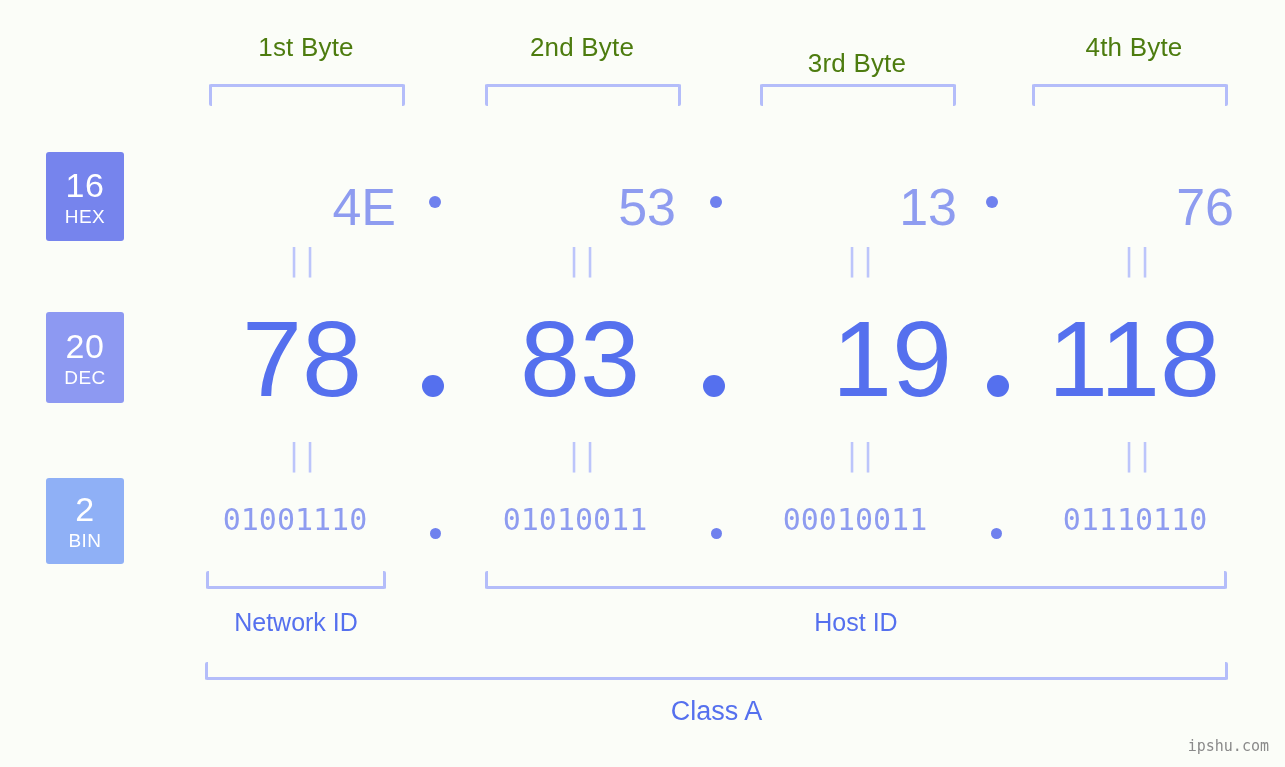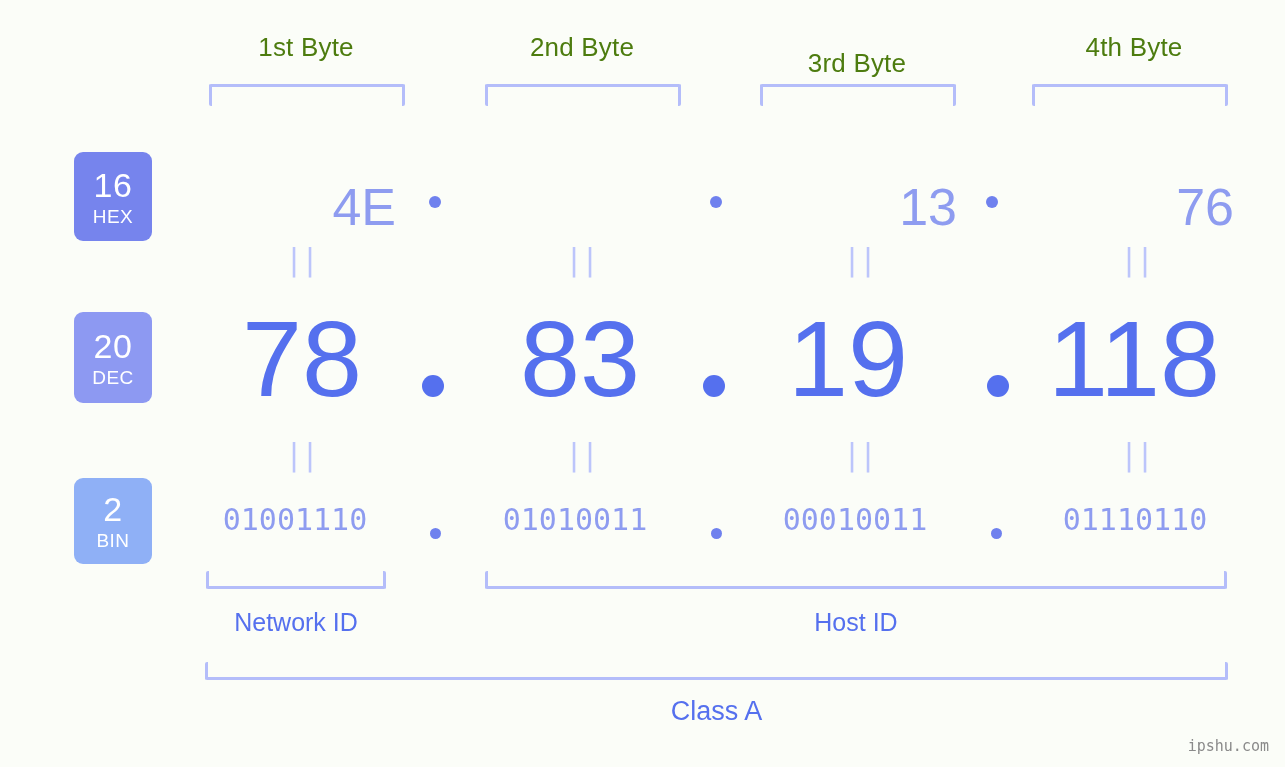--- a/index.html
+++ b/index.html
@@ -49,29 +49,28 @@
     border-top: none;
     border-radius: 2px;
     box-sizing: border-box;
   }
 
   
   .badge {
     position: absolute;
     left: 46px;
     width: 78px;
-    border-radius: 9px;
+    border-radius: 3px;
     color: #ffffff;
     text-align: center;
     display: flex;
     flex-direction: column;
     align-items: center;
     justify-content: center;
     line-height: 1;
-    margin-left: 28px;
   }
   .badge .num {
     font-size: 34px;
     font-weight: 400;
     letter-spacing: 0.5px;
   }
   .badge .lbl {
     font-size: 19px;
     font-weight: 400;
     margin-top: 5px;
@@ -210,35 +209,36 @@
     <span class="num">20</span>
     <span class="lbl">DEC</span>
   </div>
   <div class="badge" id="badge-bin">
     <span class="num">2</span>
     <span class="lbl">BIN</span>
   </div>
 
   <div class="hex-val" style="left:196px;">4E</div>
   <div class="hex-dot" style="left:429px;"></div>
+  <div class="hex-val" style="left:476px;">53</div>
   <div class="hex-dot" style="left:710px;"></div>
   <div class="hex-val" style="left:757px;">13</div>
   <div class="hex-dot" style="left:986px;"></div>
   <div class="hex-val" style="left:1034px;">76</div>
 
   <div class="eqmark eq-top" style="left:281px;">||</div>
   <div class="eqmark eq-top" style="left:561px;">||</div>
   <div class="eqmark eq-top" style="left:839px;">||</div>
   <div class="eqmark eq-top" style="left:1116px;">||</div>
 
   <div class="dec-val" style="left:202px;width:200px;">78</div>
   <div class="dec-dot" style="left:422px;"></div>
   <div class="dec-val" style="left:480px;width:200px;">83</div>
   <div class="dec-dot" style="left:703px;"></div>
-  <div class="dec-val" style="left:748px;width:200px;">19</div>
+  <div class="dec-val" style="left:792px;width:200px;">19</div>
   <div class="dec-dot" style="left:987px;"></div>
   <div class="dec-val" style="left:1039px;width:190px;">118</div>
 
   <div class="eqmark eq-bot" style="left:281px;">||</div>
   <div class="eqmark eq-bot" style="left:561px;">||</div>
   <div class="eqmark eq-bot" style="left:839px;">||</div>
   <div class="eqmark eq-bot" style="left:1116px;">||</div>
 
   <div class="bin-val" style="left:180px;">01001110</div>
   <div class="bin-dot" style="left:430px;"></div>

